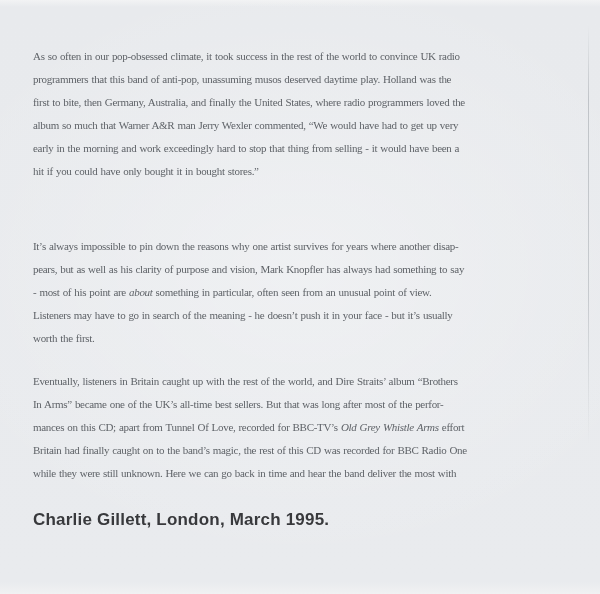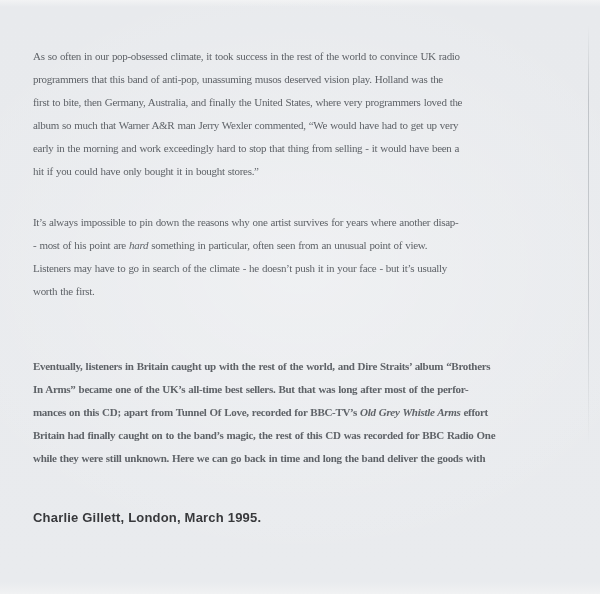--- a/index.html
+++ b/index.html
@@ -16,68 +16,69 @@
   .para {
     position: absolute;
     left: 33px;
     width: 540px;
     color: #5f6368;
     font-size: 11px;
     letter-spacing: -0.3px;
     word-spacing: 0.6px;
   }
   .p1 { top: 45px; }
-  .p2 { top: 211px; }
-  .p3 { top: 355px; font-weight: bold; }
+  .p2 { top: 235px; }
+  .p3 { top: 370px; }
   .line {
     height: 23px;
     line-height: 23px;
     white-space: nowrap;
   }
   .it { font-style: italic; }
   .sig {
     position: absolute;
     left: 33px;
     top: 510px;
     color: #38393c;
     font-family: "Liberation Sans", "DejaVu Sans", sans-serif;
     font-weight: 700;
-    font-size: 13px;
+    font-size: 17px;
     letter-spacing: 0.2px;
     white-space: nowrap;
   }
   .scan-edge {
     position: absolute;
     left: 588px;
     top: 25px;
     width: 1px;
     height: 420px;
     background: linear-gradient(180deg, rgba(170,175,180,0) 0%, rgba(170,175,180,0.65) 18%, rgba(170,175,180,0.55) 65%, rgba(170,175,180,0) 100%);
   }
 </style>
 </head>
 <body>
 
 <div class="page">
   <div class="scan-edge"></div>
   <div class="para p1">
       <div class="line"><span>As so often in our pop-obsessed climate, it took success in the rest of the world to convince UK radio</span></div>
-      <div class="line"><span>programmers that this band of anti-pop, unassuming musos deserved vision play. Holland was the</span></div>
-      <div class="line"><span>first to bite, then Germany, Australia, and finally the United States, where very programmers loved the</span></div>
+      <div class="line"><span>programmers that this band of anti-pop, unassuming musos deserved daytime play. Holland was the</span></div>
+      <div class="line"><span>first to bite, then Germany, Australia, and finally the United States, where radio programmers loved the</span></div>
       <div class="line"><span>album so much that Warner A&amp;R man Jerry Wexler commented, “We would have had to get up very</span></div>
       <div class="line"><span>early in the morning and work exceedingly hard to stop that thing from selling - it would have been a</span></div>
       <div class="line"><span>hit if you could have only bought it in bought stores.”</span></div>
     </div>
   <div class="para p2">
       <div class="line"><span>It’s always impossible to pin down the reasons why one artist survives for years where another disap-</span></div>
-      <div class="line"><span>- most of his point are </span><span class="it">hard</span><span> something in particular, often seen from an unusual point of view.</span></div>
-      <div class="line"><span>Listeners may have to go in search of the climate - he doesn’t push it in your face - but it’s usually</span></div>
+      <div class="line"><span>pears, but as well as his clarity of purpose and vision, Mark Knopfler has always had something to say</span></div>
+      <div class="line"><span>- most of his point are </span><span class="it">about</span><span> something in particular, often seen from an unusual point of view.</span></div>
+      <div class="line"><span>Listeners may have to go in search of the meaning - he doesn’t push it in your face - but it’s usually</span></div>
       <div class="line"><span>worth the first.</span></div>
     </div>
   <div class="para p3">
       <div class="line"><span>Eventually, listeners in Britain caught up with the rest of the world, and Dire Straits’ album “Brothers</span></div>
       <div class="line"><span>In Arms” became one of the UK’s all-time best sellers. But that was long after most of the perfor-</span></div>
       <div class="line"><span>mances on this CD; apart from Tunnel Of Love, recorded for BBC-TV’s </span><span class="it">Old Grey Whistle Arms</span><span> effort</span></div>
       <div class="line"><span>Britain had finally caught on to the band’s magic, the rest of this CD was recorded for BBC Radio One</span></div>
-      <div class="line"><span>while they were still unknown. Here we can go back in time and long the band deliver the goods with</span></div>
+      <div class="line"><span>while they were still unknown. Here we can go back in time and hear the band deliver the most with</span></div>
     </div>
   <div class="sig">Charlie Gillett, London, March 1995.</div>
 </div>
 
 </body></html>

